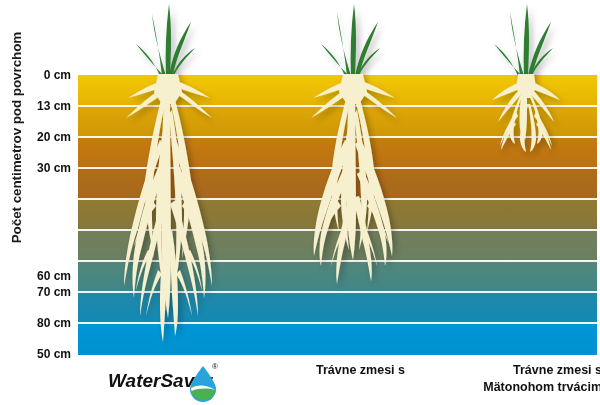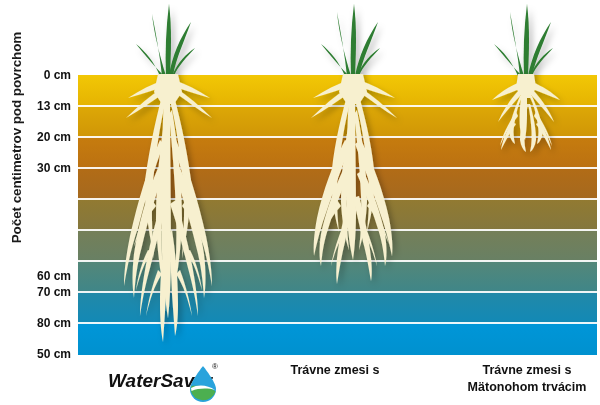--- a/index.html
+++ b/index.html
@@ -60,21 +60,21 @@
     opacity:.92;
   }
 
   
   .plant{position:absolute;top:0;height:405px;pointer-events:none;}
   .plant svg{display:block;overflow:visible;}
 
   
   .caption{
     position:absolute;
-    text-align:center;
+    text-align:right;
     font-size:12.5px;
     font-weight:bold;
     color:#111;
     line-height:1.32;
     white-space:nowrap;
   }
 
   
   #logo-wrap{
     position:absolute;

